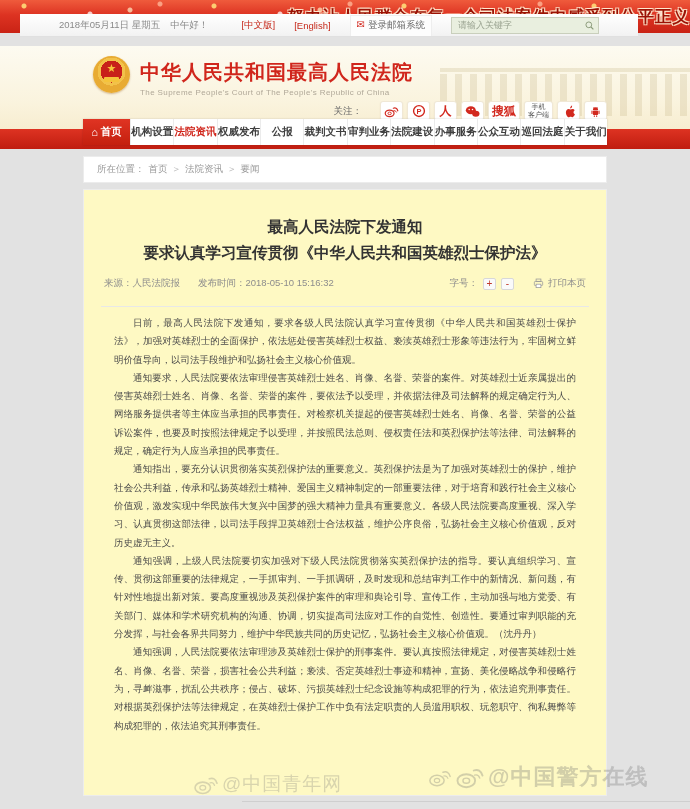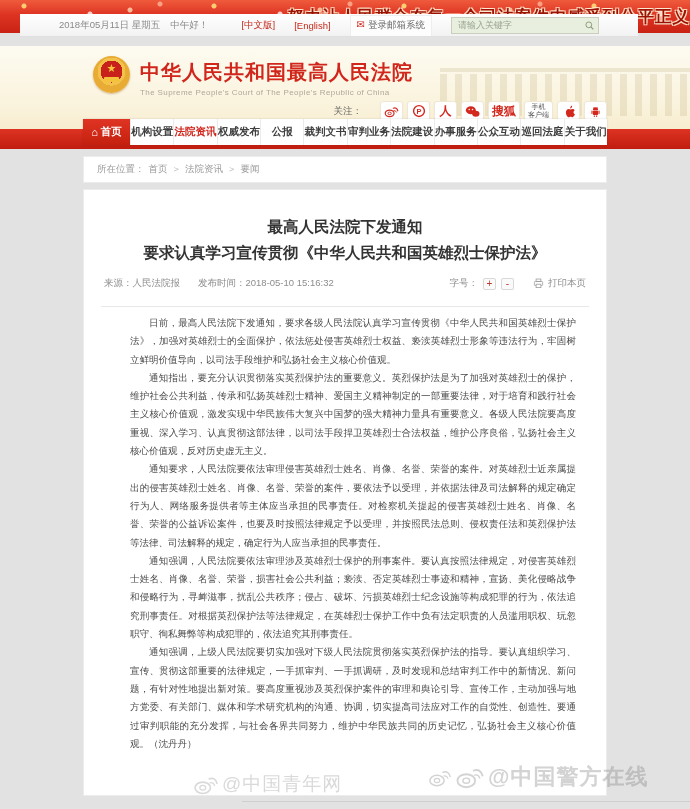--- a/index.html
+++ b/index.html
@@ -87,32 +87,32 @@
   .menu-item.current { color:#d0261c; }
 
   
   .crumbbox { position:absolute; top:156px; left:83px; width:524px; height:27px; background:#fff;
     border:1px solid #ececec; display:flex; align-items:center; padding-left:13px;
     font-size:9.5px; color:#999; gap:4px; }
   .crumb-link { color:#999; cursor:pointer; }
   .crumb-sep { color:#bbb; }
 
   
-  .article { position:absolute; top:189px; left:83px; width:524px; height:607px; background:#ffffff;
+  .article { position:absolute; top:189px; left:83px; width:524px; height:607px; background:#fef9c3;
     border:1px solid #ececec; }
   .a-title { margin-top:24px; text-align:center; font-size:15.5px; font-weight:bold; color:#333; line-height:26px; }
   .a-meta { margin:11px 20px 16px; display:flex; align-items:center; font-size:9.5px; color:#8d8d8d; }
   .a-meta-src { white-space:nowrap; }
   .a-meta-time { margin-left:18px; white-space:nowrap; }
   .a-meta-right { margin-left:auto; display:flex; align-items:center; gap:5px; }
   .fontsize-btn { width:13px; height:12px; border:1px solid #d8d8d8; background:#fafafa; color:#c0392b;
     font-size:10px; line-height:10px; text-align:center; cursor:pointer; border-radius:2px; }
   .print-wrap { display:flex; align-items:center; gap:4px; margin-left:14px; cursor:pointer; color:#8d8d8d; }
   .a-rule { margin:9px 17px 0; border-top:1px solid #e8e8e8; }
-  .a-body { padding:7px 30px 0; font-size:9.5px; line-height:18.3px; color:#4a4a4a; text-align:justify;margin-left:16px; }
+  .a-body { padding:7px 30px 0; font-size:9.5px; line-height:18.3px; color:#4a4a4a; text-align:justify; }
   .a-body p { text-indent:2em; margin:0; }
 
   
   .wm { position:absolute; display:flex; align-items:center; pointer-events:none; }
   .wm-left { left:193px; top:771px; color:rgba(120,120,120,.28); }
   .wm-left .wm-text { font-size:19px; letter-spacing:1px; }
   .wm-right { left:428px; top:762px; color:rgba(110,110,110,.30); }
   .wm-right .wm-text { font-size:22px; font-weight:bold; letter-spacing:1px; }
   .wm svg { display:block; margin-right:3px; }
   .bottom-line { position:absolute; top:801px; left:242px; width:448px; height:1px; background:#cfcfcf; }
@@ -286,24 +286,24 @@
             <rect x="2" y="5" width="12" height="6" rx="1.2" fill="none" stroke="#999" stroke-width="1.1"></rect>
             <rect x="4.5" y="9" width="7" height="5" fill="#fff" stroke="#999" stroke-width="1.1"></rect>
           </svg>
           <span>打印本页</span>
         </span>
       </span>
     </div>
     <div class="a-rule"></div>
     <div class="a-body">
       <p>日前，最高人民法院下发通知，要求各级人民法院认真学习宣传贯彻《中华人民共和国英雄烈士保护法》，加强对英雄烈士的全面保护，依法惩处侵害英雄烈士权益、亵渎英雄烈士形象等违法行为，牢固树立鲜明价值导向，以司法手段维护和弘扬社会主义核心价值观。</p>
+      <p>通知要求，人民法院要依法审理侵害英雄烈士姓名、肖像、名誉、荣誉的案件。对英雄烈士近亲属提出的侵害英雄烈士姓名、肖像、名誉、荣誉的案件，要依法予以受理，并依据法律及司法解释的规定确定行为人、网络服务提供者等主体应当承担的民事责任。对检察机关提起的侵害英雄烈士姓名、肖像、名誉、荣誉的公益诉讼案件，也要及时按照法律规定予以受理，并按照民法总则、侵权责任法和英烈保护法等法律、司法解释的规定，确定行为人应当承担的民事责任。</p>
       <p>通知指出，要充分认识贯彻落实英烈保护法的重要意义。英烈保护法是为了加强对英雄烈士的保护，维护社会公共利益，传承和弘扬英雄烈士精神、爱国主义精神制定的一部重要法律，对于培育和践行社会主义核心价值观，激发实现中华民族伟大复兴中国梦的强大精神力量具有重要意义。各级人民法院要高度重视、深入学习、认真贯彻这部法律，以司法手段捍卫英雄烈士合法权益，维护公序良俗，弘扬社会主义核心价值观，反对历史虚无主义。</p>
-      <p>通知要求，人民法院要依法审理侵害英雄烈士姓名、肖像、名誉、荣誉的案件。对英雄烈士近亲属提出的侵害英雄烈士姓名、肖像、名誉、荣誉的案件，要依法予以受理，并依据法律及司法解释的规定确定行为人、网络服务提供者等主体应当承担的民事责任。对检察机关提起的侵害英雄烈士姓名、肖像、名誉、荣誉的公益诉讼案件，也要及时按照法律规定予以受理，并按照民法总则、侵权责任法和英烈保护法等法律、司法解释的规定，确定行为人应当承担的民事责任。</p>
+      <p>通知强调，上级人民法院要切实加强对下级人民法院贯彻落实英烈保护法的指导。要认真组织学习、宣传、贯彻这部重要的法律规定，一手抓审判、一手抓调研，及时发现和总结审判工作中的新情况、新问题，有针对性地提出新对策。要高度重视涉及英烈保护案件的审理和舆论引导、宣传工作，主动加强与地方党委、有关部门、媒体和学术研究机构的沟通、协调，切实提高司法应对工作的自觉性、创造性。要通过审判职能的充分发挥，与社会各界共同努力，维护中华民族共同的历史记忆，弘扬社会主义核心价值观。（沈丹丹）</p>
       <p>通知强调，人民法院要依法审理涉及英雄烈士保护的刑事案件。要认真按照法律规定，对侵害英雄烈士姓名、肖像、名誉、荣誉，损害社会公共利益；亵渎、否定英雄烈士事迹和精神，宣扬、美化侵略战争和侵略行为，寻衅滋事，扰乱公共秩序；侵占、破坏、污损英雄烈士纪念设施等构成犯罪的行为，依法追究刑事责任。对根据英烈保护法等法律规定，在英雄烈士保护工作中负有法定职责的人员滥用职权、玩忽职守、徇私舞弊等构成犯罪的，依法追究其刑事责任。</p>
-      <p>通知强调，上级人民法院要切实加强对下级人民法院贯彻落实英烈保护法的指导。要认真组织学习、宣传、贯彻这部重要的法律规定，一手抓审判、一手抓调研，及时发现和总结审判工作中的新情况、新问题，有针对性地提出新对策。要高度重视涉及英烈保护案件的审理和舆论引导、宣传工作，主动加强与地方党委、有关部门、媒体和学术研究机构的沟通、协调，切实提高司法应对工作的自觉性、创造性。要通过审判职能的充分发挥，与社会各界共同努力，维护中华民族共同的历史记忆，弘扬社会主义核心价值观。（沈丹丹）</p>
     </div>
   </div>
 
   <div class="wm wm-left">
     <svg width="26" height="23" viewBox="0 0 32 28">
       <ellipse cx="12" cy="18" rx="9.5" ry="7" fill="none" stroke="currentColor" stroke-width="2"></ellipse>
       <ellipse cx="12" cy="18" rx="3.6" ry="2.8" fill="none" stroke="currentColor" stroke-width="1.5"></ellipse>
       <path d="M20 7 q7 -2.5 9.5 5.5" fill="none" stroke="currentColor" stroke-width="2" stroke-linecap="round"></path>
       <path d="M21 12 q4 -1.2 5.5 3.2" fill="none" stroke="currentColor" stroke-width="1.5" stroke-linecap="round"></path>
     </svg>

